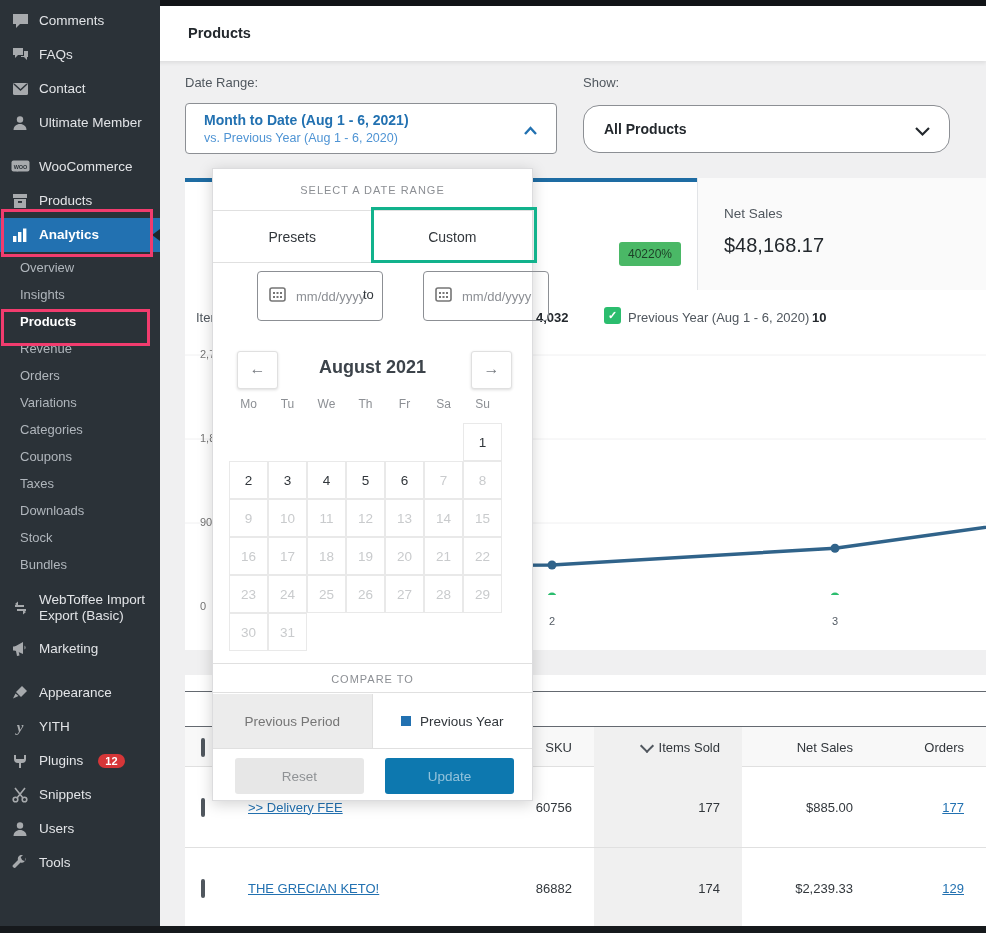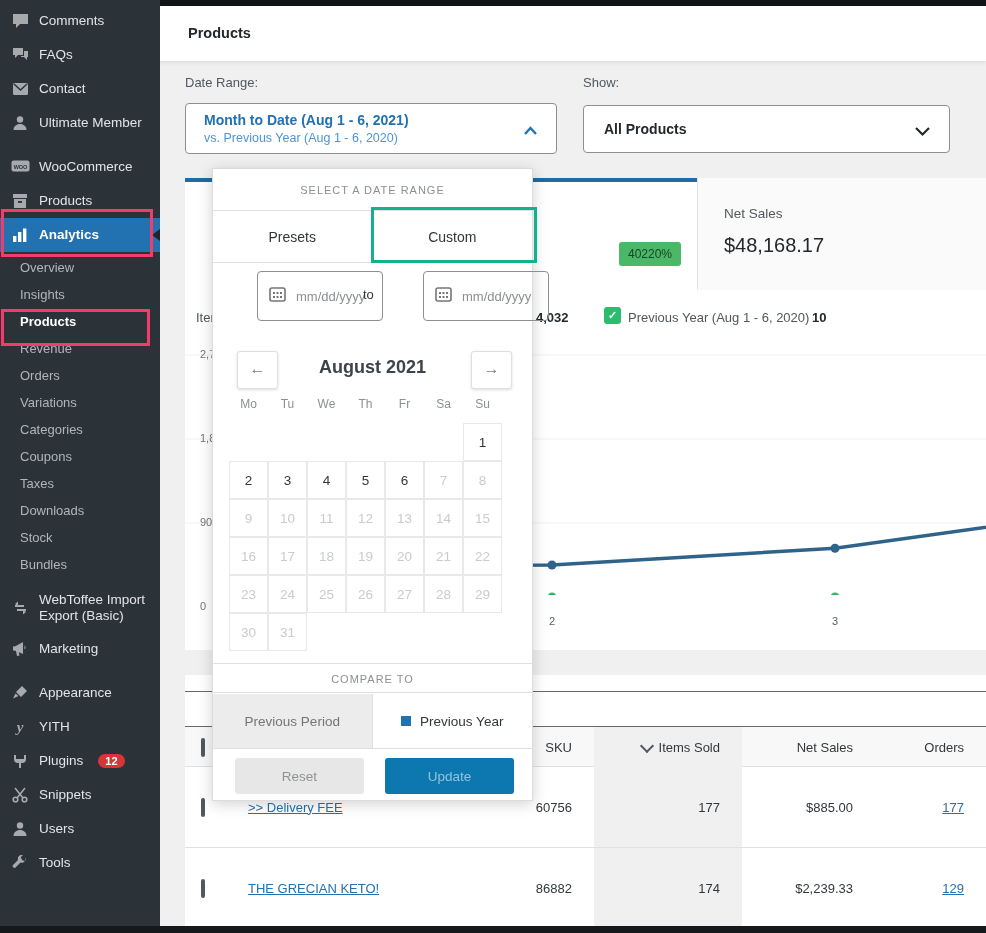--- a/index.html
+++ b/index.html
@@ -31,21 +31,21 @@
                box-shadow:0 2px 4px rgba(0,0,0,.08);z-index:4;}
   #page-title{position:absolute;left:40px;top:19px;font-size:14.5px;font-weight:700;color:#23282d;}
 
   
   .filter-label{font-size:13px;color:#50575e;}
   #date-dropdown{left:185px;top:103px;width:372px;height:51px;background:#fff;border:1px solid #8c8f94;
                  border-radius:4px;box-sizing:border-box;cursor:pointer;z-index:3;}
   #date-dd-line1{position:absolute;left:18px;top:8px;font-size:14px;font-weight:700;color:#2271b1;}
   #date-dd-line2{position:absolute;left:18px;top:27px;font-size:12.5px;color:#4f94d4;}
   #show-dropdown{left:583px;top:105px;width:367px;height:48px;background:#fff;border:1px solid #8c8f94;
-                 border-radius:4px;box-sizing:border-box;cursor:pointer;z-index:3;}
+                 border-radius:16px;box-sizing:border-box;cursor:pointer;z-index:3;}
   #show-dd-value{position:absolute;left:20px;top:15px;font-size:14px;font-weight:700;color:#23282d;}
   .chev{position:absolute;right:18px;top:50%;margin-top:-6px;}
 
   
   #summary-card{left:185px;top:178px;width:801px;height:112px;background:#fff;border-bottom:1px solid #e0e0e0;z-index:1;}
   #summary-tab-items{position:absolute;left:0;top:0;width:512px;height:112px;background:#fff;border-top:4px solid #1e6ca3;box-sizing:border-box;cursor:pointer;}
   #summary-badge{position:absolute;left:434px;top:60px;background:#4ab866;color:#1e4128;font-size:12px;
                  padding:5px 9px;border-radius:3px;}
   #summary-tab-net{position:absolute;left:512px;top:0;width:289px;height:112px;background:#fafafa;
                    border-left:1px solid #e2e4e7;box-sizing:border-box;cursor:pointer;}

